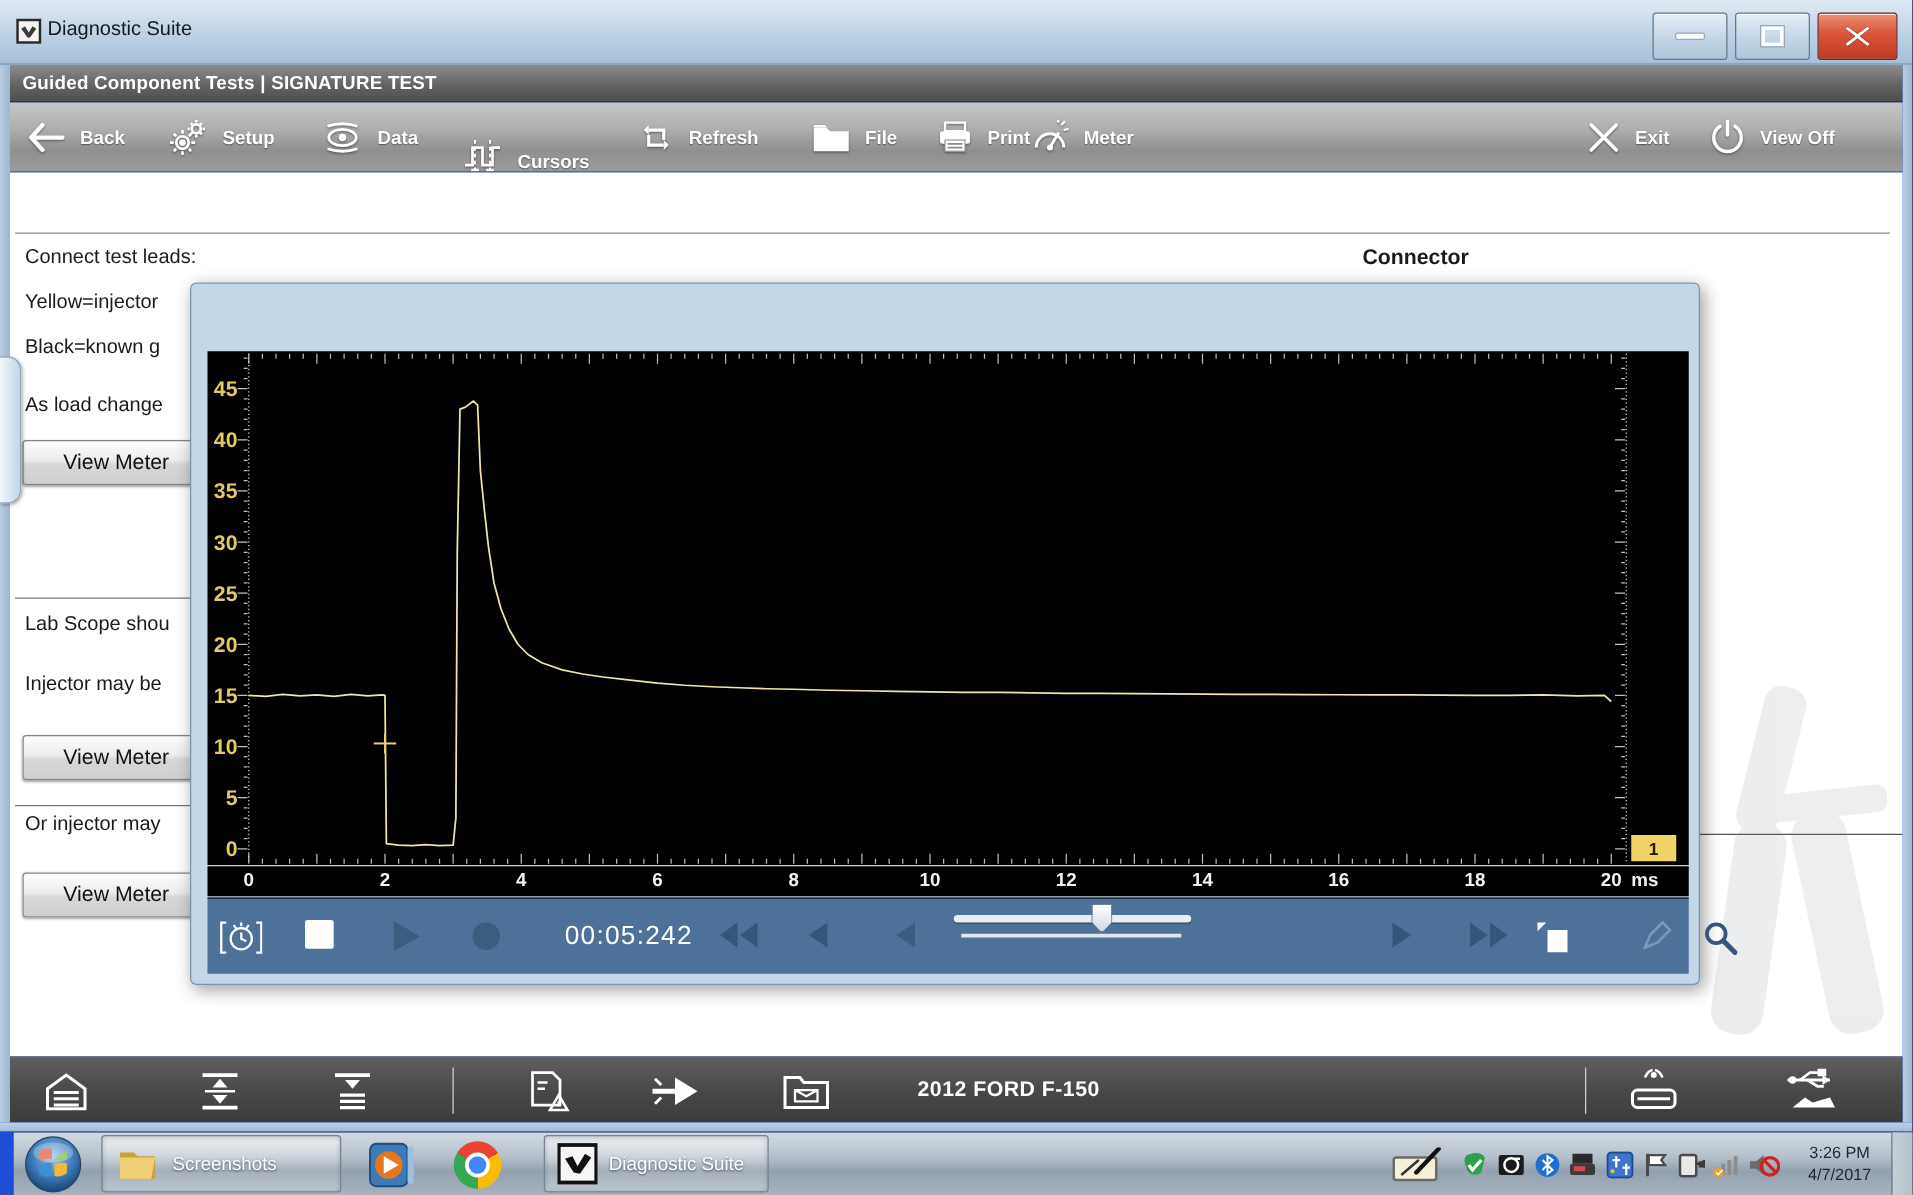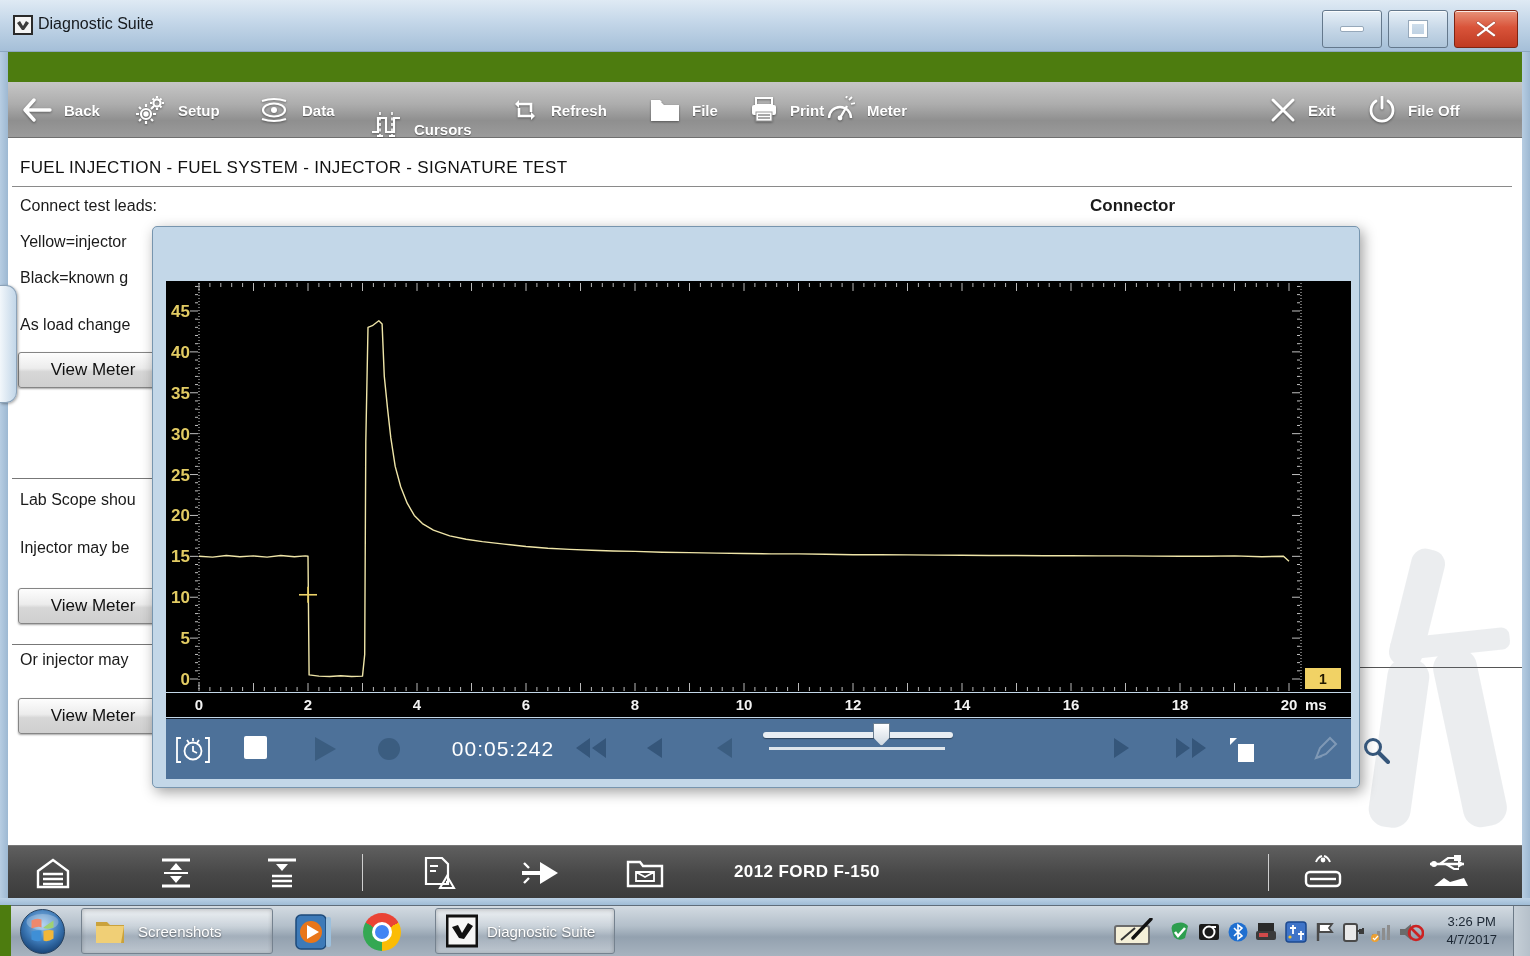--- a/index.html
+++ b/index.html
@@ -1,18 +1,18 @@
 <!DOCTYPE html>
 <html><head>
 <meta charset="utf-8">
 <style>
   html,body{margin:0;padding:0;background:#000;}
   *{box-sizing:border-box;}
   .screen{position:relative;width:1530px;height:956px;overflow:hidden;
-    font-family:"Liberation Sans",sans-serif;background:#4d7c0f;}
+    font-family:"Liberation Sans",sans-serif;background:#1d4ed8;}
   .abs{position:absolute;}
 
   
   .titlebar{left:0;top:0;width:1530px;height:52px;
     background:linear-gradient(180deg,#dfeaf4 0%,#c3d6e8 45%,#a5bfd8 100%);
     border-bottom:1px solid #8ba6c0;}
   .titlebar .title{position:absolute;left:38px;top:15px;font-size:16px;color:#15191d;}
   .appicon{position:absolute;left:13px;top:15px;width:20px;height:20px;background:#f4f4f4;
     border:2px solid #2a2a2a;display:flex;align-items:center;justify-content:center;}
   .btn-frame{position:absolute;top:10px;width:60px;height:38px;border:1px solid #64788c;border-radius:3px;
@@ -112,20 +112,23 @@
     <div class="btn-frame btn-close-main" style="left:1454px;width:64px;">
       <svg width="22" height="20" viewBox="0 0 22 20">
         <path d="M3 2 L11 8 L19 2 L21 4 L13 10 L21 16 L19 18 L11 12 L3 18 L1 16 L9 10 L1 4 Z" fill="#fff" stroke="#9a3020" stroke-width="0.6"></path>
       </svg>
     </div>
   </div>
 
   <div class="abs sideborder" style="left:0;"></div>
   <div class="abs sideborder" style="left:1522px;"></div>
 
+  <div class="abs headerbar">
+    <span>Guided Component Tests | SIGNATURE TEST</span>
+  </div>
 
   <div class="abs toolbar">
     <div class="tbi" style="left:14px;">
       <svg width="30" height="24" viewBox="0 0 30 24">
           <path d="M12 2 L3 12 L12 22 M3 12 H28" stroke="#fff" stroke-width="3.4" fill="none" stroke-linecap="round" stroke-linejoin="round"></path>
         </svg>
       <span>Back</span>
     </div>
     <div class="tbi" style="left:128px;">
       <svg width="30" height="28" viewBox="0 0 30 28">
@@ -192,26 +195,25 @@
       <svg width="26" height="26" viewBox="0 0 26 26">
         <path d="M3 3 L23 23 M23 3 L3 23" stroke="#fff" stroke-width="3" stroke-linecap="round"></path>
       </svg>
       <span>Exit</span>
     </div>
     <div class="tbi" style="left:1360px;">
       <svg width="28" height="28" viewBox="0 0 28 28">
         <path d="M8 5 a11 11 0 1 0 12 0" stroke="#fff" stroke-width="2.8" fill="none" stroke-linecap="round"></path>
         <path d="M14 1 v11" stroke="#fff" stroke-width="2.8" stroke-linecap="round"></path>
       </svg>
-      <span>File Off</span>
+      <span>View Off</span>
     </div>
   </div>
 
   <div class="abs content">
-    <div class="ptitle">FUEL INJECTION - FUEL SYSTEM - INJECTOR - SIGNATURE TEST</div>
     <div class="hline" style="left:4px;top:48px;width:1500px;"></div>
 
     <div class="ctext" style="left:12px;top:59px;">Connect test leads:</div>
     <div class="ctext" style="left:12px;top:95px;">Yellow=injector</div>
     <div class="ctext" style="left:12px;top:131px;">Black=known g</div>
     <div class="ctext" style="left:12px;top:178px;">As load change</div>
     <div class="ctext" style="left:1082px;top:58px;font-weight:bold;font-size:17px;">Connector</div>
 
     <div class="vmeter" style="left:10px;top:214px;">
         <span>View Meter</span>

